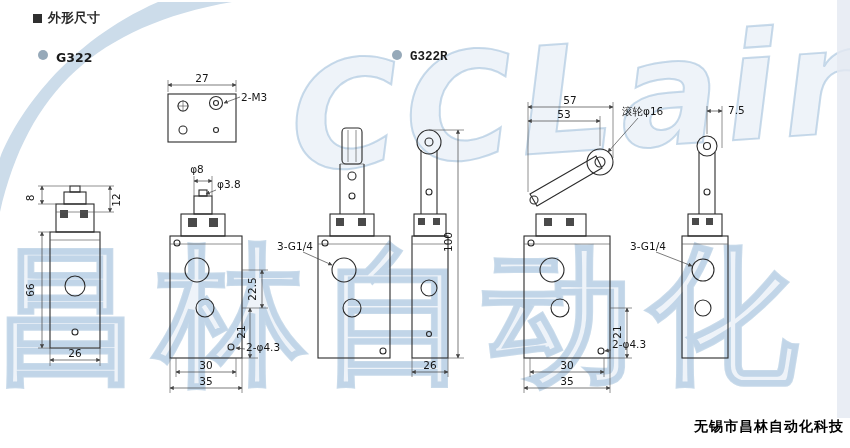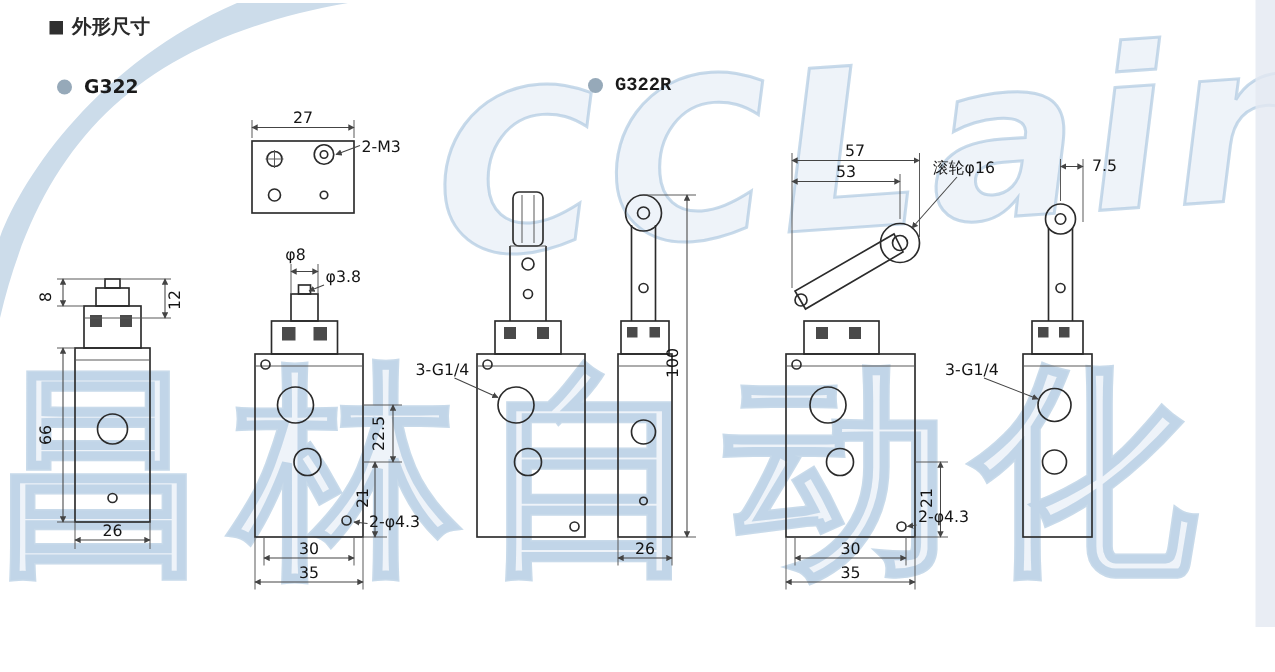--- a/index.html
+++ b/index.html
@@ -18,21 +18,21 @@
   .t{fill:none;stroke:#555;stroke-width:0.65;}
   .dim{fill:none;stroke:#444;stroke-width:0.7;marker-start:url(#ar);marker-end:url(#ar);}
   .ldr{fill:none;stroke:#444;stroke-width:0.7;marker-end:url(#ar);}
   .dk{fill:#4a4a4a;stroke:none;}
   .dimt{font:10.5px "DejaVu Sans",sans-serif;fill:#151515;text-anchor:middle;}
   .lblt{font:10.5px "DejaVu Sans",sans-serif;fill:#151515;text-anchor:start;}
   
   .hdr{position:absolute;left:33px;top:9px;z-index:3;display:flex;align-items:center;gap:6px;
        font-size:13px;font-weight:600;color:#2a2a2a;}
   .hdr .sq{width:9px;height:9px;background:#2f2f2f;display:inline-block;}
-  .model{position:absolute;z-index:3;display:flex;align-items:center;gap:8px;
+  .model{position:absolute;z-index:3;display:flex;align-items:flex-start;gap:8px;
          font-size:12.5px;font-weight:bold;color:#1a1a1a;}
   .model .dot{width:10px;height:10px;border-radius:50%;background:#96a9b9;display:inline-block;}
   .model-left{left:38px;top:50px;}
   .model-right{left:392px;top:50px;font-family:Liberation Mono, monospace;}
   .note{position:absolute;left:252px;top:402px;z-index:3;font-size:13.5px;color:#111;}
   .company{position:absolute;right:6px;top:418px;z-index:3;font-size:14px;font-weight:bold;
            letter-spacing:1px;color:#000;}
 </style>
 </head>
 <body>
@@ -249,14 +249,15 @@
   <div class="model model-left">
     <span class="dot"></span>
     <span>G322</span>
   </div>
 
   <div class="model model-right">
     <span class="dot"></span>
     <span>G322R</span>
   </div>
 
+  <div class="company">无锡市昌林自动化科技</div>
 
 </div>
 
 </body></html>

